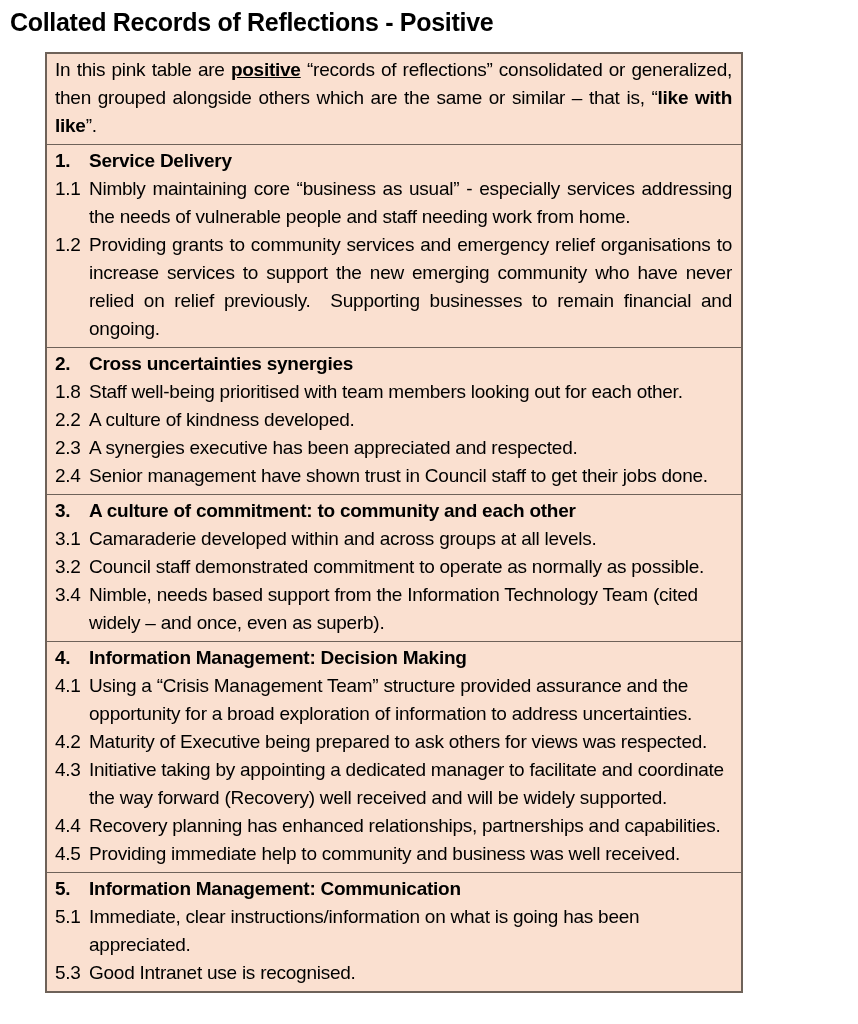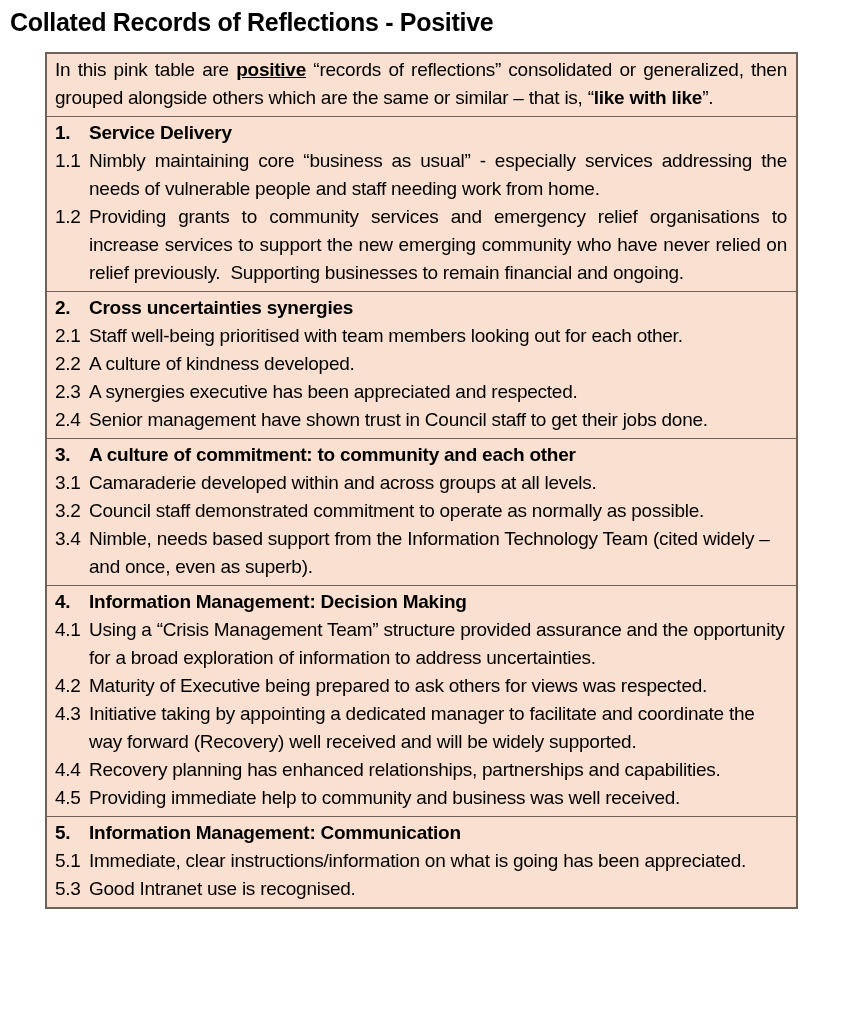--- a/index.html
+++ b/index.html
@@ -6,21 +6,21 @@
   body {
     width:858px; height:1024px;
     font-family:"Liberation Sans", sans-serif;
     color:#000; box-sizing:border-box;
   }
   .page-title {
     font-size:25px; font-weight:bold; letter-spacing:-0.3px;
     margin:8px 0 15px 10px;
   }
   .pink-table {
-    margin-left:45px; width:753px; box-sizing:border-box;
+    margin-left:45px; width:698px; box-sizing:border-box;
     background:#fae0d0;
     border:2px solid #6e6259;
   }
   .row {
     border-top:1px solid #6e6259;
     padding:2px 9px 4px 8px;
     font-size:19px; line-height:28px; letter-spacing:-0.25px;
   }
   .row:first-child { border-top:none; }
   .intro-text { margin:0; }
@@ -56,21 +56,21 @@
       <span class="item-text">Providing grants to community services and emergency relief organisations to increase services to support the new emerging community who have never relied on relief previously.&nbsp; Supporting businesses to remain financial and ongoing.</span>
     </div>
   </div>
 
   <div class="row">
     <div class="sec-head">
       <span class="num">2.</span>
       <span class="sec-title">Cross uncertainties synergies</span>
     </div>
     <div class="item">
-      <span class="num">2.1</span>
+      <span class="num">1.8</span>
       <span class="item-text">Staff well-being prioritised with team members looking out for each other.</span>
     </div>
     <div class="item">
       <span class="num">2.2</span>
       <span class="item-text">A culture of kindness developed.</span>
     </div>
     <div class="item">
       <span class="num">2.3</span>
       <span class="item-text">A synergies executive has been appreciated and respected.</span>
     </div>

